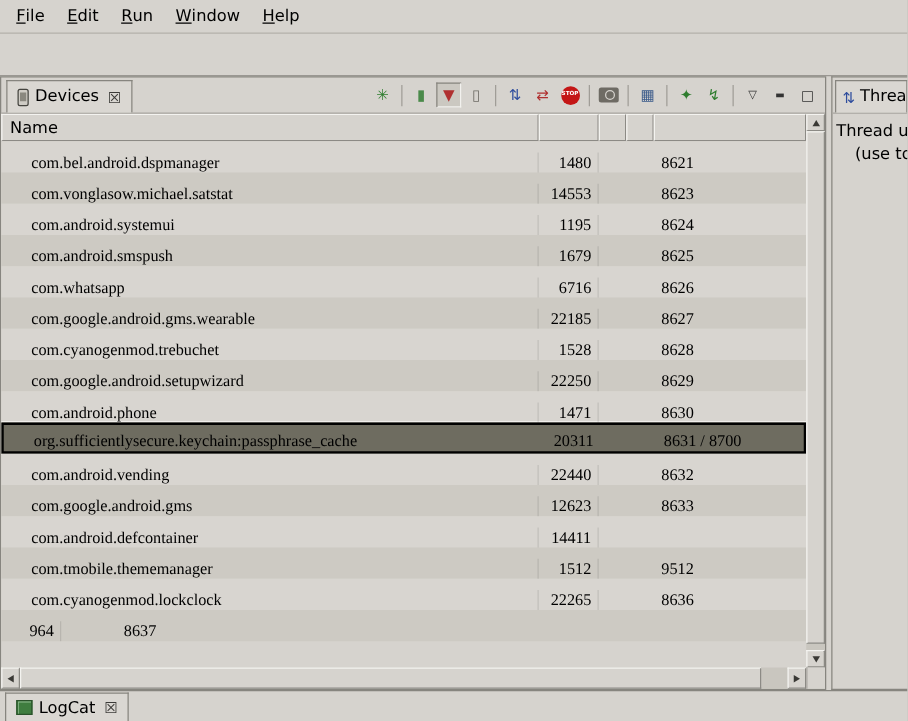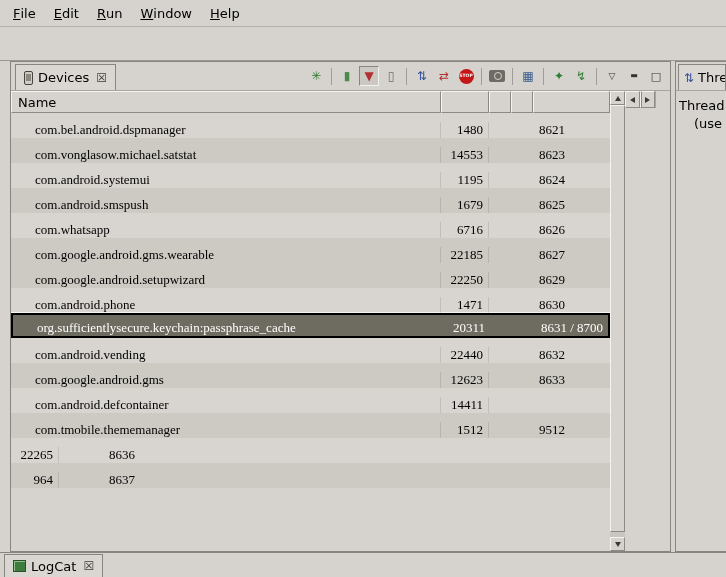--- a/index.html
+++ b/index.html
@@ -9,21 +9,21 @@
     background: #d6d3ce; color: #000;
     font-family: "DejaVu Sans", "Liberation Sans", sans-serif; font-size: 13px;
     display: flex; flex-direction: column;
   }
   
   .menubar { height: 27px; flex: none; display: flex; align-items: stretch; padding-left: 4px; border-bottom: 1px solid #b4b1aa; }
   .menu-item { display: flex; align-items: center; padding: 0 9px; cursor: default; }
   
   .toolbar-strip { height: 34px; flex: none; border-bottom: 1px solid #9a9792; }
   
-  .main { flex: 1; min-height: 0; display: flex; padding-left: 10px; }
+  .main { flex: 1; min-height: 0; display: flex; padding-left: 0; }
   .devices-view { width: 661px; flex: none; border: 1px solid #87857f; background: #d6d3ce; display: flex; flex-direction: column; min-height: 0; }
   .view-tabbar { height: 29px; flex: none; display: flex; align-items: flex-end; position: relative; border-bottom: 1px solid #a8a5a0; }
   .tab { display: flex; align-items: center; gap: 5px; height: 26px; padding: 0 8px; margin-left: 4px;
          background: #dad7d2; border: 1px solid #87857f; border-bottom: none; white-space: nowrap; overflow: hidden; min-width: 0; }
   .tab-label { white-space: nowrap; }
   .close { font-size: 12px; line-height: 1; color: #3c3b38; margin-left: 2px; }
   
   .view-toolbar { position: absolute; right: 3px; top: 4px; display: flex; align-items: center; }
   .tbi { width: 20px; height: 20px; margin: 0 1px; display: flex; align-items: center; justify-content: center; }
   .tbi .glyph { font-size: 12px; line-height: 1; }
@@ -32,37 +32,37 @@
   .glyph.shape-stop { width: 15px; height: 15px; border-radius: 50%; background: #c41616; color: #fff;
     display: flex; align-items: center; justify-content: center; font-weight: bold; }
   .glyph.shape-camera { width: 16px; height: 12px; background: #6e6b64; border-radius: 2px; position: relative; }
   .glyph.shape-camera::after { content: ""; position: absolute; left: 5px; top: 2px; width: 6px; height: 6px; border-radius: 50%; border: 1px solid #d6d3ce; }
   
   .device-glyph { width: 9px; height: 14px; background: #cfccc5; border: 1px solid #45443f; border-radius: 2px; position: relative; flex: none; }
   .device-glyph::after { content: ""; position: absolute; left: 1px; right: 1px; top: 2px; height: 7px; background: #8a887f; }
   .logcat-glyph { width: 13px; height: 12px; background: #3f7d3f; border: 1px solid #2a522a; box-shadow: inset 1px 1px 0 #8fbe8f; flex: none; }
   .ticon { font-size: 12px; color: #2f4d9d; flex: none; }
   
-  .view-body { flex: 1; display: flex; min-height: 0; }
+  .view-body { flex: 1; display: flex; flex-direction: column; min-height: 0; }
   .upper { flex: 1; display: flex; min-height: 0; }
   .tablecol { flex: 1; display: flex; flex-direction: column; min-width: 0; }
   .thead { height: 22px; flex: none; display: flex; }
   .hc { border: 1px solid; border-color: #f4f3f0 #8c8a85 #8c8a85 #f4f3f0; background: #d6d3ce;
         display: flex; align-items: center; padding: 0 6px; overflow: hidden; white-space: nowrap; }
   .hc0 { width: 430px; } .hc1 { width: 48px; } .hc2 { width: 22px; } .hc3 { width: 22px; } .hc4 { flex: 1; min-width: 0; }
   .rows { flex: 1; overflow: hidden; background: #d6d3ce; }
   .trow { height: 25px; display: flex; align-items: flex-end; font-family: Liberation Serif, serif; }
   .trow.light { background: #d8d5d0; }
   .trow.dark  { background: #cdcac3; }
   .c { display: flex; align-items: center; padding: 0 5px; overflow: hidden; white-space: nowrap; border-right: 1px solid rgba(0,0,0,0.10); }
   .c.name { width: 430px; padding-left: 24px; }
   .c.pid  { width: 48px; justify-content: flex-end; }
   .c.c3 { width: 22px; } .c.c4 { width: 22px; }
   .c.port { flex: 1; min-width: 0; padding-left: 6px; border-right: none; }
-  .trow.sel { background: #6e6c60; color: #ffffff; border: 2px solid #000; box-shadow: 0 -1px 0 #f7f6f3, 0 1px 0 #f7f6f3; }
+  .trow.sel { background: #6e6c60; color: #000000; border: 2px solid #000; box-shadow: 0 -1px 0 #f7f6f3, 0 1px 0 #f7f6f3; }
   .trow.sel .c { border-right-color: transparent; }
   
   .vscroll { width: 15px; flex: none; display: flex; flex-direction: column; background: #c9c6bf; }
   .sbtn { width: 15px; height: 14px; flex: none; background: #d6d3ce; border: 1px solid; border-color: #f4f3f0 #8c8a85 #8c8a85 #f4f3f0;
           display: flex; align-items: center; justify-content: center; }
   .sbtn.h { height: 17px; }
   .vtrack { flex: 1; position: relative; }
   .vthumb { position: absolute; left: 0; right: 0; top: 0; bottom: 5px; background: #d6d3ce; border: 1px solid; border-color: #f4f3f0 #8c8a85 #8c8a85 #f4f3f0; }
   .hrow { height: 17px; flex: none; display: flex; }
   .hscroll { flex: 1; display: flex; background: #c9c6bf; }
@@ -208,20 +208,27 @@
                   <div class="c c4"></div>
                   <div class="c port">8626</div>
                 </div>
                 <div class="trow dark">
                   <div class="c name">com.google.android.gms.wearable</div>
                   <div class="c pid">22185</div>
                   <div class="c c3"></div>
                   <div class="c c4"></div>
                   <div class="c port">8627</div>
                 </div>
+                <div class="trow light">
+                  <div class="c name">com.cyanogenmod.trebuchet</div>
+                  <div class="c pid">1528</div>
+                  <div class="c c3"></div>
+                  <div class="c c4"></div>
+                  <div class="c port">8628</div>
+                </div>
                 <div class="trow dark">
                   <div class="c name">com.google.android.setupwizard</div>
                   <div class="c pid">22250</div>
                   <div class="c c3"></div>
                   <div class="c c4"></div>
                   <div class="c port">8629</div>
                 </div>
                 <div class="trow light">
                   <div class="c name">com.android.phone</div>
                   <div class="c pid">1471</div>
@@ -257,20 +264,21 @@
                   <div class="c c4"></div>
                 </div>
                 <div class="trow dark">
                   <div class="c name">com.tmobile.thememanager</div>
                   <div class="c pid">1512</div>
                   <div class="c c3"></div>
                   <div class="c c4"></div>
                   <div class="c port">9512</div>
                 </div>
                 <div class="trow light">
+                  <div class="c name">com.cyanogenmod.lockclock</div>
                   <div class="c pid">22265</div>
                   <div class="c c3"></div>
                   <div class="c c4"></div>
                   <div class="c port">8636</div>
                 </div>
                 <div class="trow dark">
                   <div class="c pid">964</div>
                   <div class="c c3"></div>
                   <div class="c c4"></div>
                   <div class="c port">8637</div>

